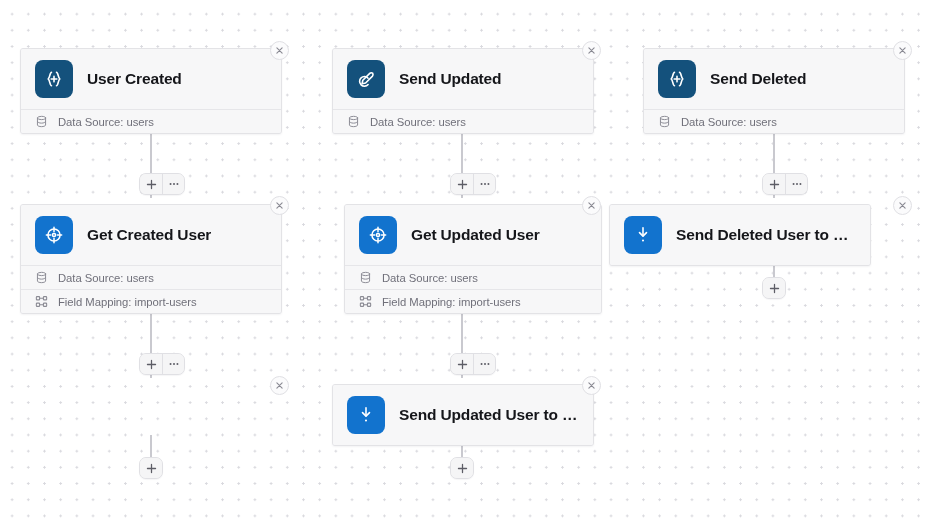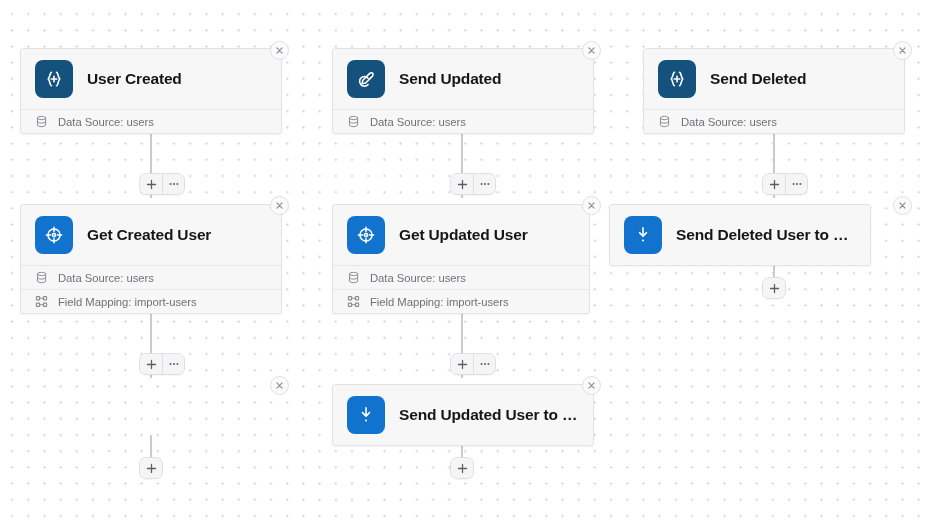--- a/index.html
+++ b/index.html
@@ -299,21 +299,21 @@
       </span>
       <span>Field Mapping: import-users</span>
     </div>
   </div>
   <div class="close-btn" style="left:270px; top:196px;">
     <svg width="9" height="9" viewBox="0 0 12 12" stroke="#8a8a93" stroke-width="1.5" stroke-linecap="round">
       <path d="M2.5 2.5 L9.5 9.5 M9.5 2.5 L2.5 9.5"></path>
     </svg>
   </div>
 
-  <div class="node" style="left:332px; top:204px; width:258px;">
+  <div class="node" style="left:344px; top:204px; width:258px;">
     <div class="node-head">
       <span class="node-icon ic-blue">
         <svg width="20" height="20" viewBox="0 0 24 24" fill="none" stroke="#ffffff" stroke-width="1.8" stroke-linecap="round">
           <circle cx="12" cy="12" r="7.3"></circle>
           <path d="M12 2.8 v5.2 M12 16 v5.2 M2.8 12 h5.2 M16 12 h5.2"></path>
           <circle cx="12" cy="12" r="1.9"></circle>
         </svg>
       </span>
       <span class="node-title">Get Updated User</span>
     </div>

